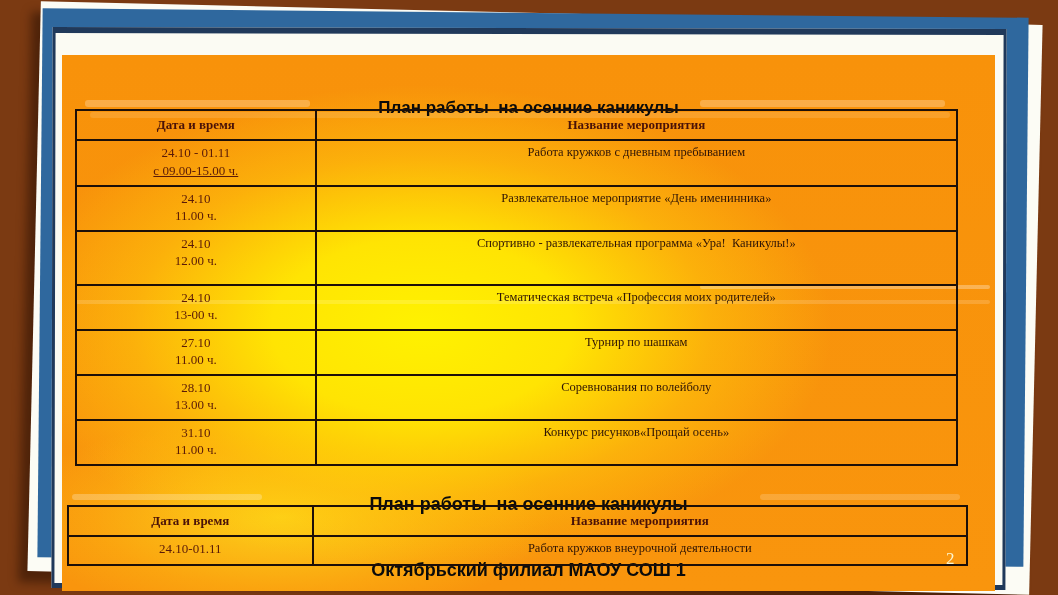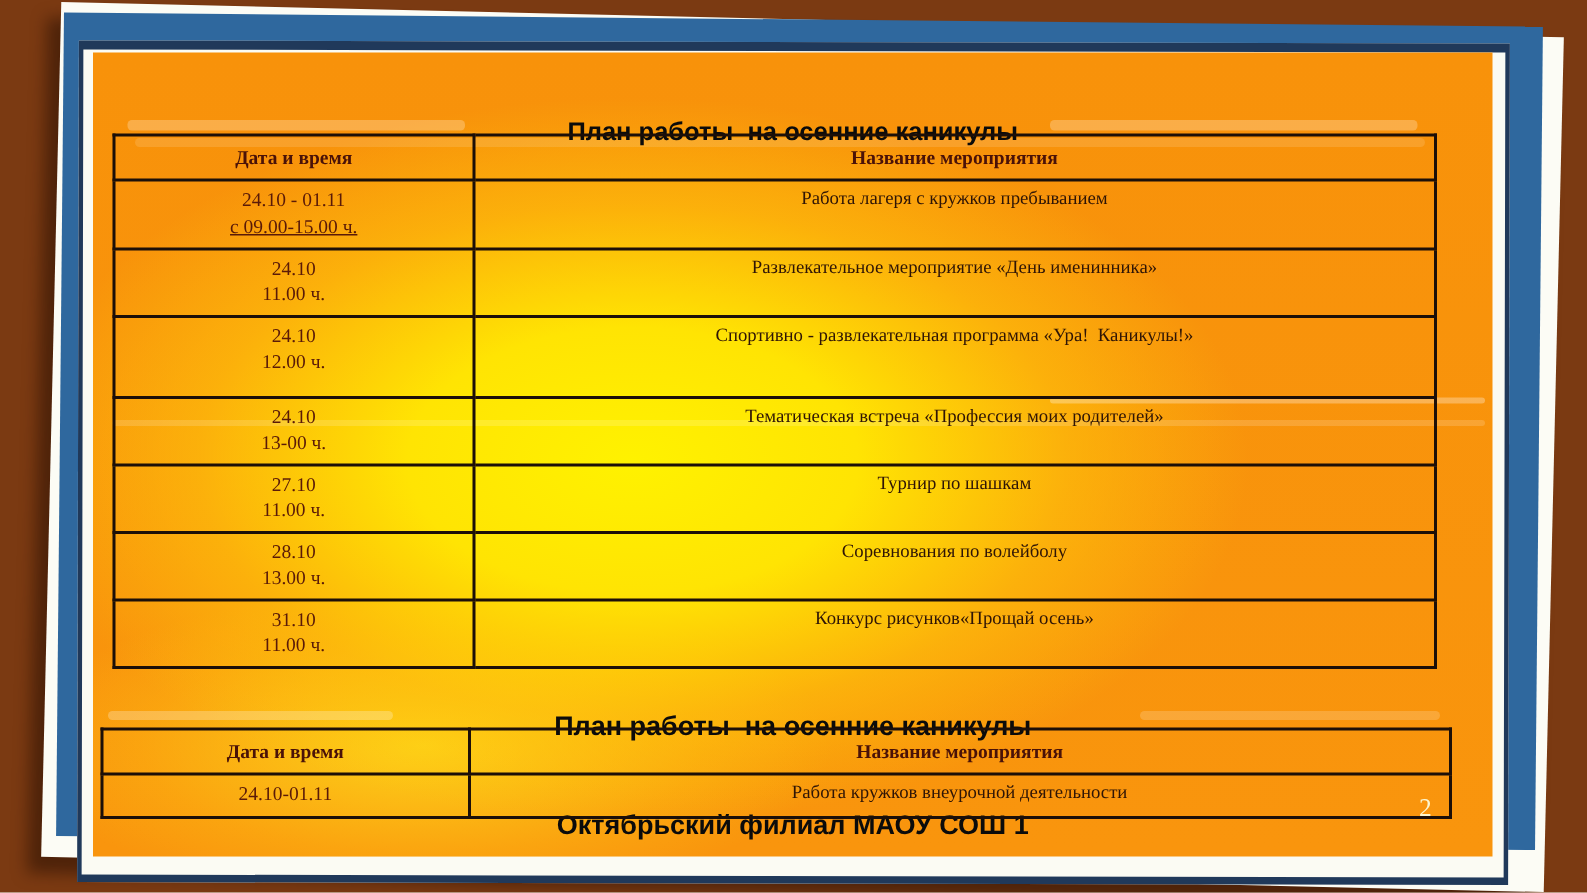--- a/index.html
+++ b/index.html
@@ -19,21 +19,21 @@
     background:#2F689E; transform:rotate(0.55deg);
   }
   .sheet-front {
     position:absolute; left:52px; top:28px; width:954px; height:561px;
     box-sizing:border-box; background:#FBFBF3;
     border:3px solid #20395A; border-top-width:6px; border-bottom-width:5px;
     transform:rotate(0.12deg);
   }
   
   .slide {
-    position:absolute; left:62px; top:35px; width:933px; height:536px;
+    position:absolute; left:62px; top:55px; width:933px; height:536px;
     background:
       radial-gradient(ellipse 500px 295px at 360px 272px,
         #FFF200 0%, #FFE403 30%, rgba(255,200,10,0.55) 58%, rgba(250,150,5,0) 82%),
       radial-gradient(ellipse 340px 130px at 220px 462px,
         rgba(255,230,30,0.75) 0%, rgba(255,200,20,0.3) 55%, rgba(250,150,5,0) 80%),
       linear-gradient(180deg, #F8920A 0%, #F9950D 100%);
   }
   .streak { position:absolute; border-radius:3px; background:rgba(255,255,255,0.25); }
   .s1 { left:23px;  top:45px;  width:225px; height:7px; }
   .s2 { left:638px; top:45px;  width:245px; height:7px; }
@@ -117,21 +117,21 @@
       <tbody>
           <tr class="hrow">
         <th>Дата и время</th>
         <th>Название мероприятия</th>
       </tr>
       <tr class="r0 gap">
         <td class="date-cell">
           <div>24.10 - 01.11</div>
           <div class="date-line2">с 09.00-15.00 ч.</div>
         </td>
-        <td class="event-cell">Работа лагеря с кружков пребыванием</td>
+        <td class="event-cell">Работа кружков с дневным пребыванием</td>
       </tr>
       <tr class="r1">
         <td class="date-cell">
           <div>24.10</div>
           <div class="date-line2">11.00 ч.</div>
         </td>
         <td class="event-cell">Развлекательное мероприятие «День именинника»</td>
       </tr>
       <tr class="r2">
         <td class="date-cell">

